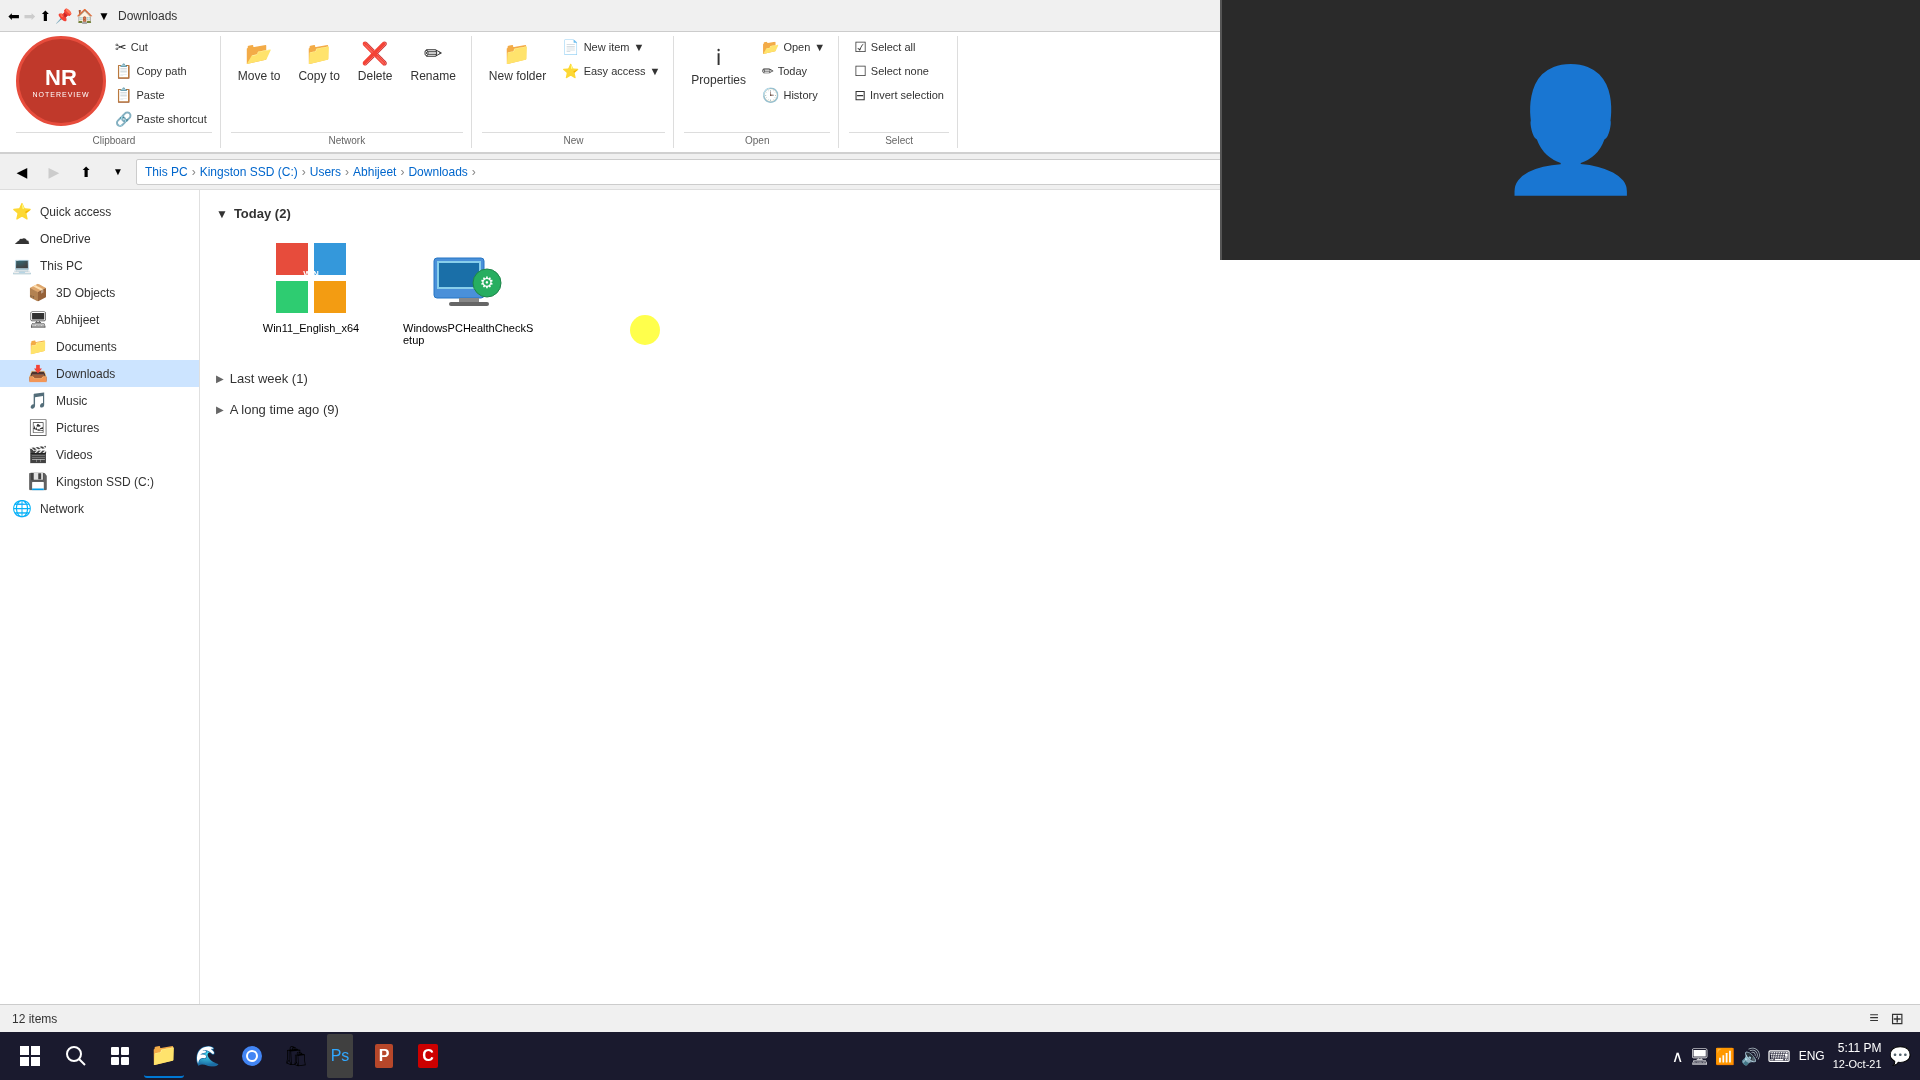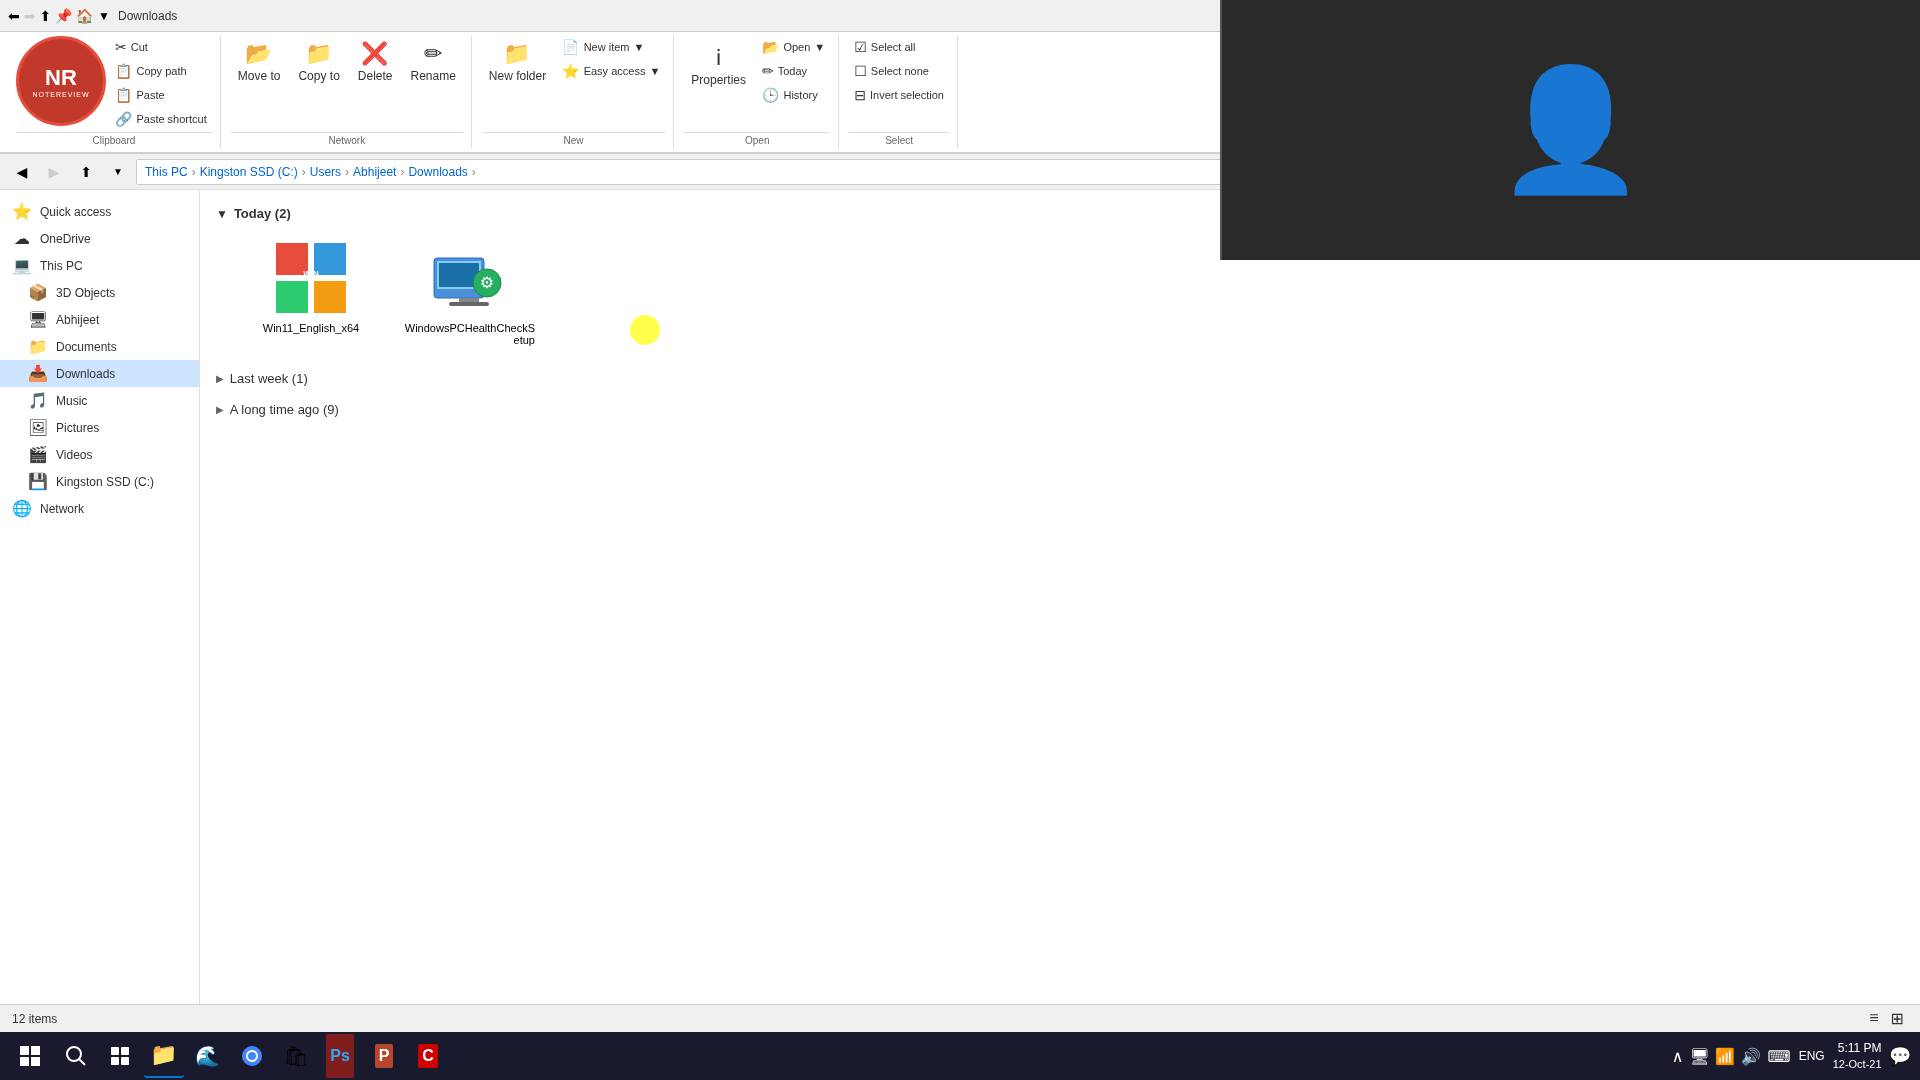--- a/index.html
+++ b/index.html
@@ -46,21 +46,21 @@
     .sidebar-item .s-icon { font-size: 16px; width: 20px; text-align: center; }
 
     
     .content-area { flex: 1; background: #fff; overflow-y: auto; padding: 16px; }
     .date-group { margin-bottom: 16px; }
     .date-group-header { display: flex; align-items: center; gap: 6px; font-size: 13px; color: #333; font-weight: 600; margin-bottom: 8px; cursor: pointer; }
     .date-group-header .arrow { font-size: 12px; }
     .files-grid { display: flex; flex-wrap: wrap; gap: 8px; margin-left: 20px; }
     .file-item { width: 150px; display: flex; flex-direction: column; align-items: center; padding: 8px; border: 1px solid transparent; border-radius: 4px; cursor: pointer; }
     .file-icon { width: 80px; height: 80px; display: flex; align-items: center; justify-content: center; font-size: 60px; }
-    .file-name { font-size: 11px; text-align: right; word-break: break-word; margin-top: 4px; }
+    .file-name { font-size: 11px; text-align: left; word-break: break-word; margin-top: 4px; }
 
     
     .status-bar { height: 28px; background: #f0f0f0; border-top: 1px solid #ccc; display: flex; align-items: center; padding: 0 12px; font-size: 12px; color: #333; }
     .status-bar .view-btns { margin-left: auto; display: flex; gap: 4px; }
     .view-btn { cursor: pointer; font-size: 16px; padding: 2px 4px; }
 
     
     .taskbar { height: 48px; background: #1a1a2e; display: flex; align-items: center; padding: 0 8px; gap: 4px; flex-shrink: 0; }
     .taskbar-start { width: 44px; height: 44px; display: flex; align-items: center; justify-content: center; cursor: pointer; border-radius: 3px; }
     .taskbar-icon { width: 40px; height: 44px; display: flex; align-items: center; justify-content: center; cursor: pointer; border-radius: 3px; font-size: 22px; }
@@ -409,21 +409,21 @@
     <svg width="22" height="22" viewBox="0 0 22 22">
       <circle cx="11" cy="11" r="10" fill="#4285F4"></circle>
       <circle cx="11" cy="11" r="6" fill="white"></circle>
       <circle cx="11" cy="11" r="4" fill="#4285F4"></circle>
     </svg>
   </div>
   <div class="taskbar-icon">
     <span style="font-size:20px;">🛍</span>
   </div>
   <div class="taskbar-icon">
-    <span style="font-size:16px;background:#7f1d1d;color:#31A8FF;padding:13px 4px;border-radius:2px;font-weight:bold;">Ps</span>
+    <span style="font-size:16px;background:#404040;color:#31A8FF;padding:13px 4px;border-radius:2px;font-weight:normal;">Ps</span>
   </div>
   <div class="taskbar-icon">
     <span style="font-size:16px;background:#B7472A;color:white;padding:3px 4px;border-radius:2px;font-weight:bold;">P</span>
   </div>
   <div class="taskbar-icon">
     <span style="font-size:16px;background:#CC0000;color:white;padding:3px 4px;border-radius:2px;font-weight:bold;">C</span>
   </div>
 
   <div class="taskbar-right">
     <div class="taskbar-sys">

